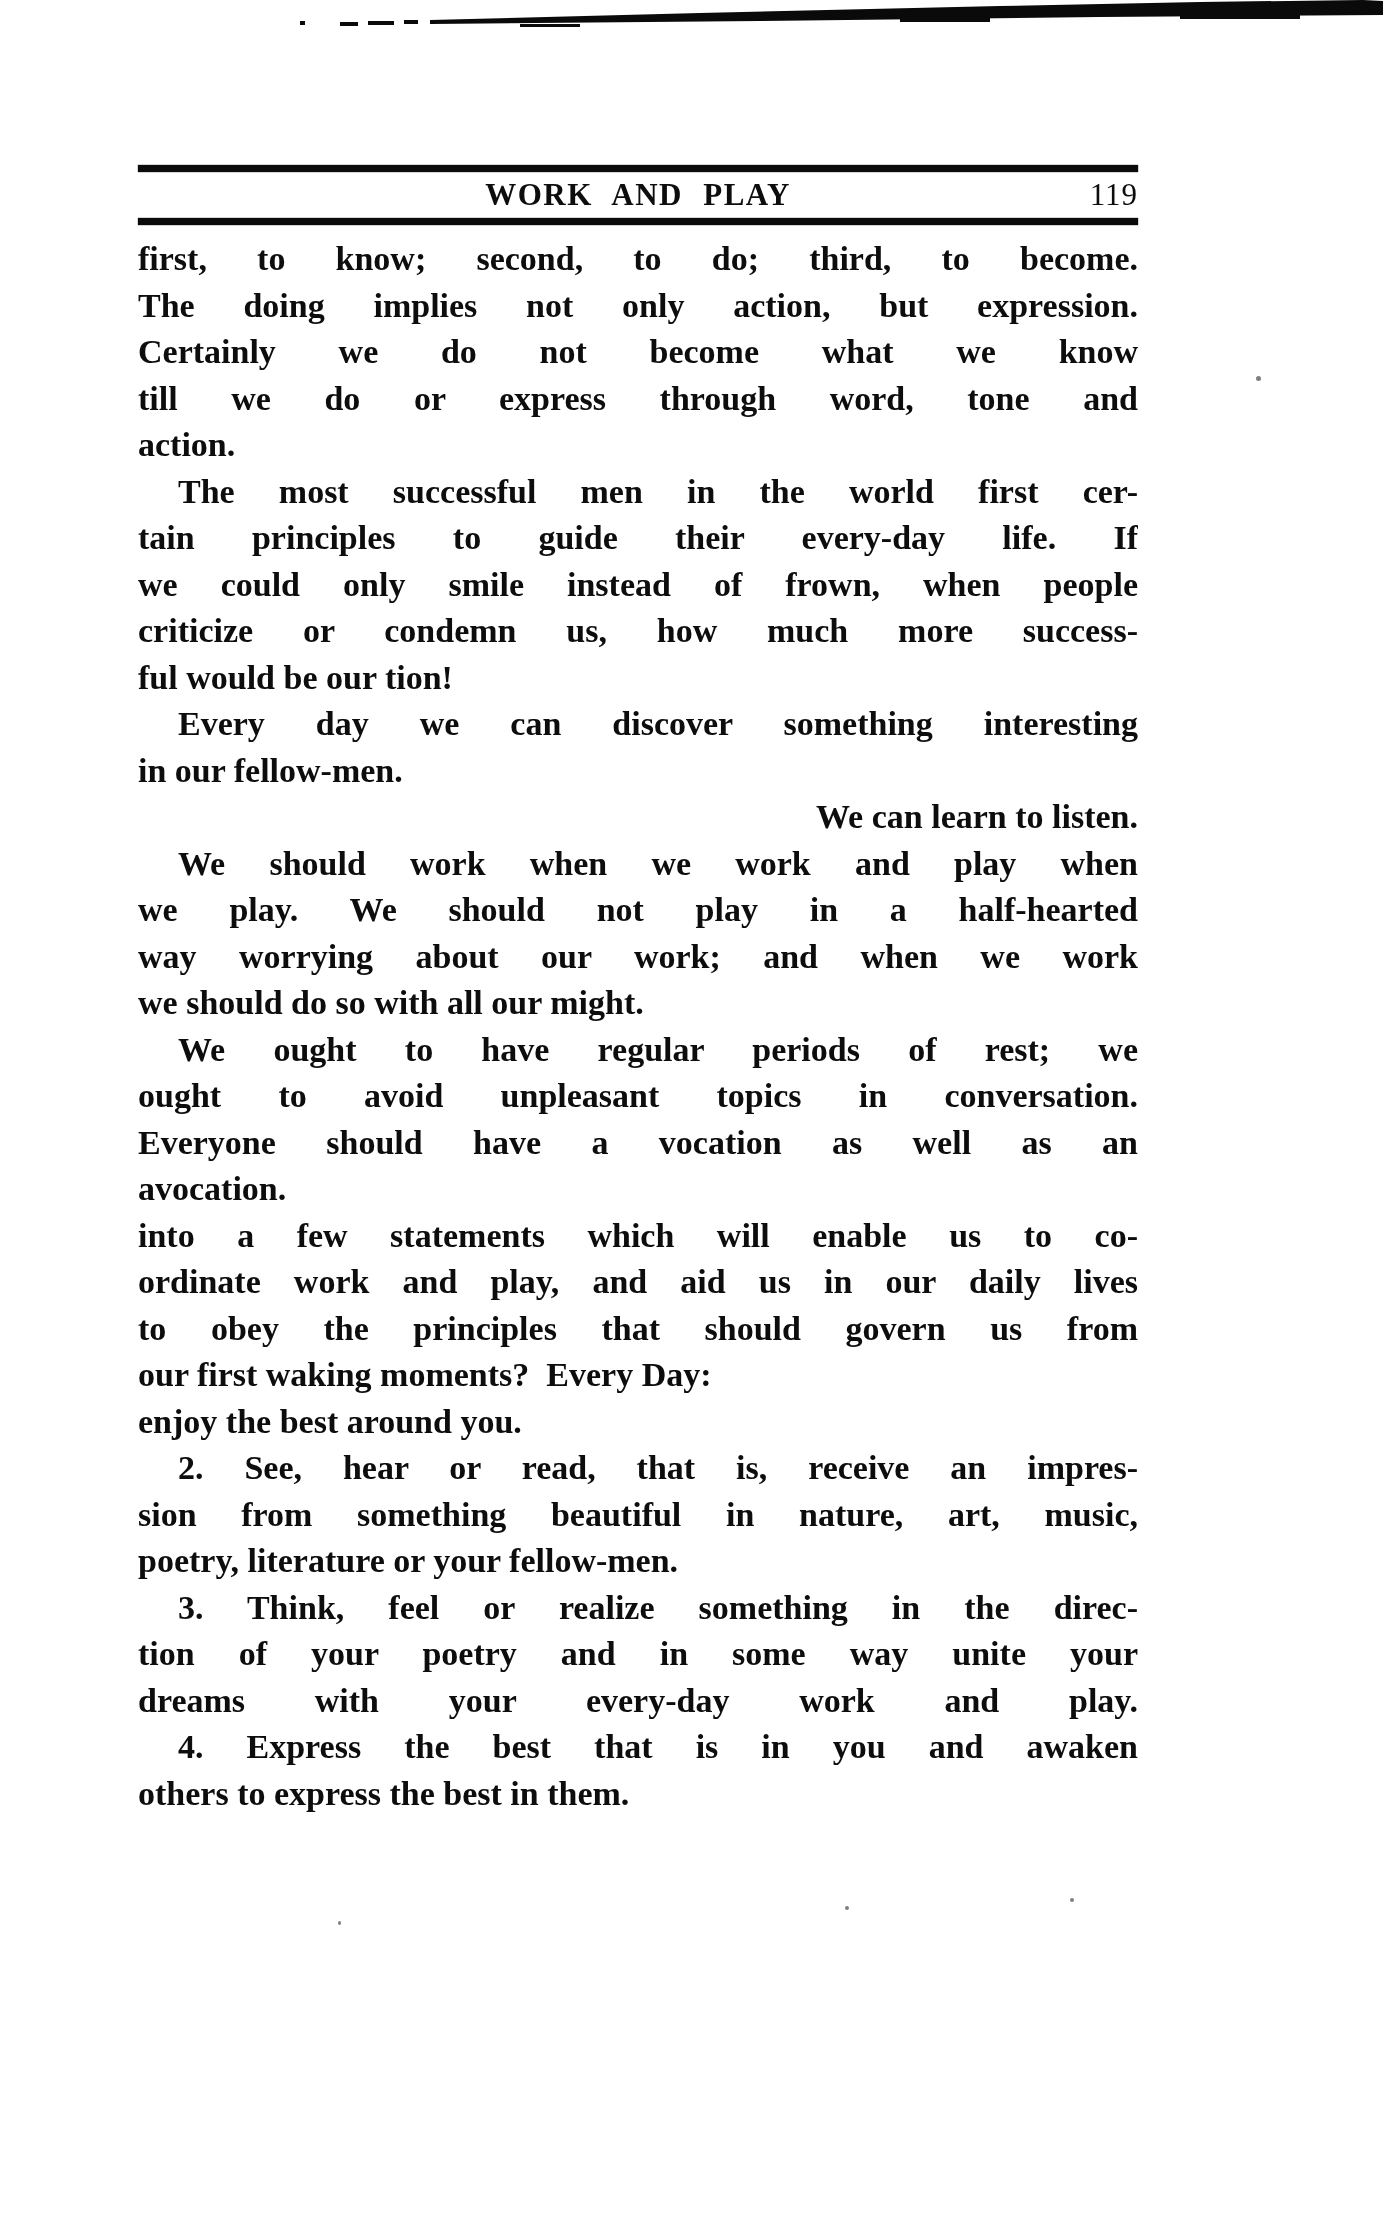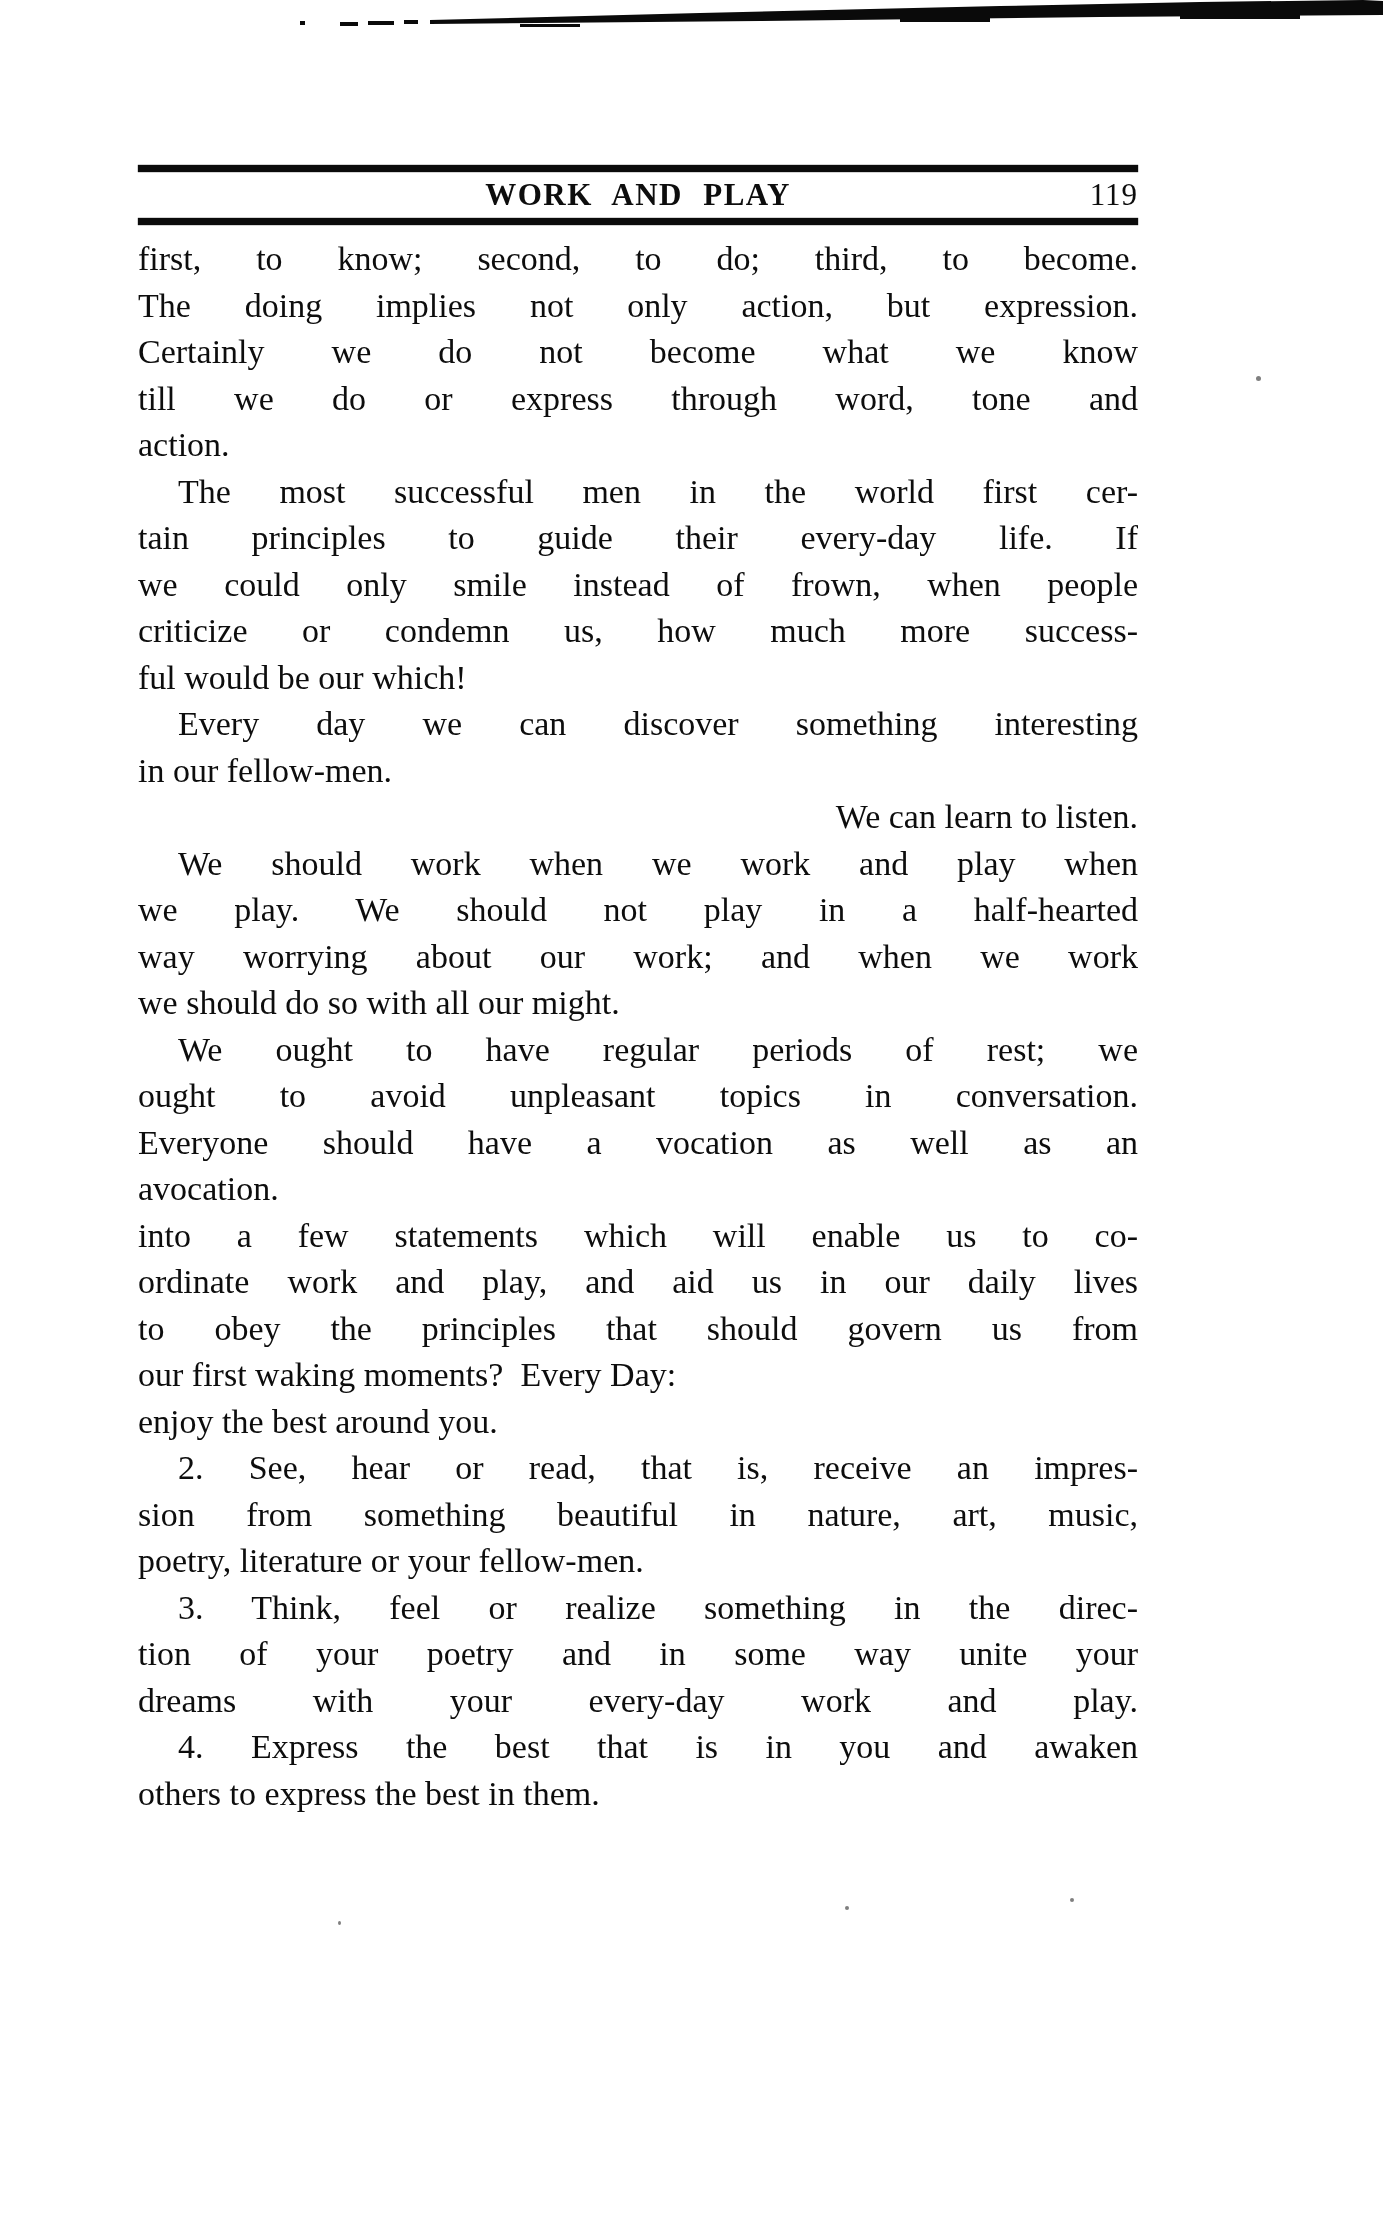--- a/index.html
+++ b/index.html
@@ -67,21 +67,21 @@
   .text-column {
     position: absolute;
     left: 138px;
     top: 236px;
     width: 1000px;
   }
   .line {
     height: 46.5px;
     line-height: 46.5px;
     font-size: 34px;
-    font-weight: 400;
+    font-weight: 700;
     white-space: nowrap;
     overflow: visible;
   }
   .line.j {
     white-space: normal;
     text-align: justify;
     text-align-last: justify;
     overflow: hidden;
   }
   .line.ind {
@@ -122,21 +122,21 @@
   <div class="text-column">
       <div class="line j">first, to know; second, to do; third, to become.</div>
       <div class="line j">The doing implies not only action, but expression.</div>
       <div class="line j">Certainly we do not become what we know</div>
       <div class="line j">till we do or express through word, tone and</div>
       <div class="line">action.</div>
       <div class="line j ind">The most successful men in the world first cer-</div>
       <div class="line j">tain principles to guide their every-day life.  If</div>
       <div class="line j">we could only smile instead of frown, when people</div>
       <div class="line j">criticize or condemn us, how much more success-</div>
-      <div class="line">ful would be our which!</div>
+      <div class="line">ful would be our tion!</div>
       <div class="line j ind">Every day we can discover something interesting</div>
       <div class="line">in our fellow-men.</div>
       <div class="line ind">We can learn to listen.</div>
       <div class="line j ind">We should work when we work and play when</div>
       <div class="line j">we play.  We should not play in a half-hearted</div>
       <div class="line j">way worrying about our work; and when we work</div>
       <div class="line">we should do so with all our might.</div>
       <div class="line j ind">We ought to have regular periods of rest; we</div>
       <div class="line j">ought to avoid unpleasant topics in conversation.</div>
       <div class="line j">Everyone should have a vocation as well as an</div>

